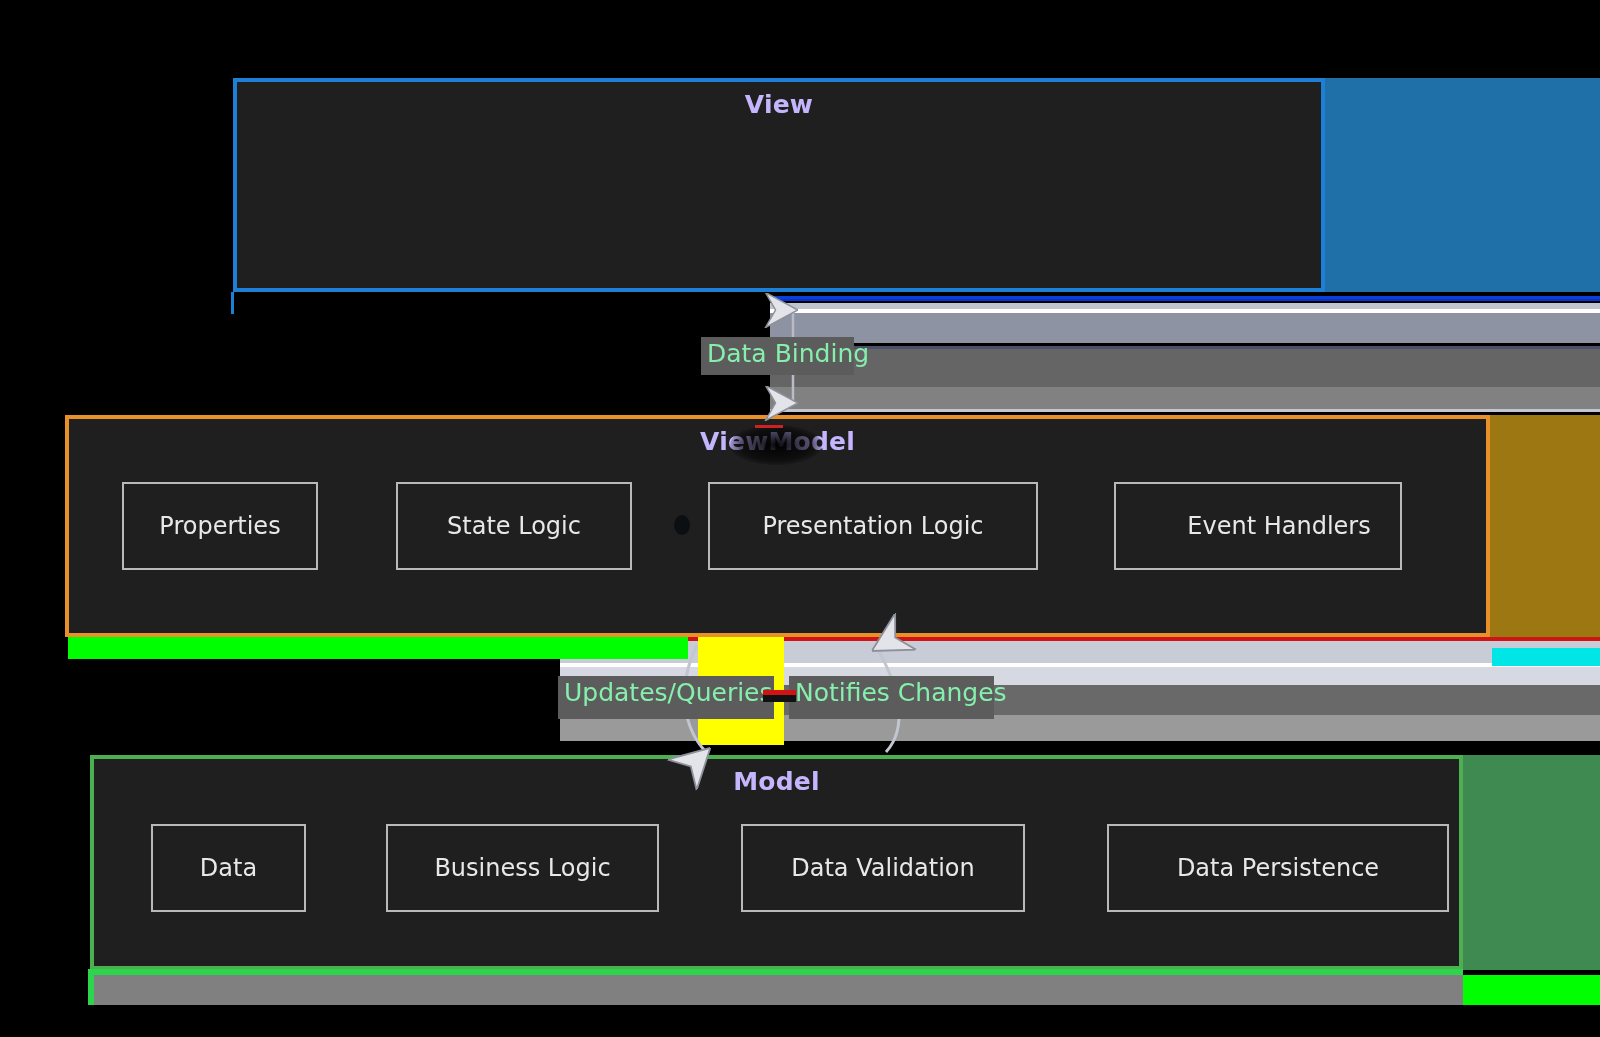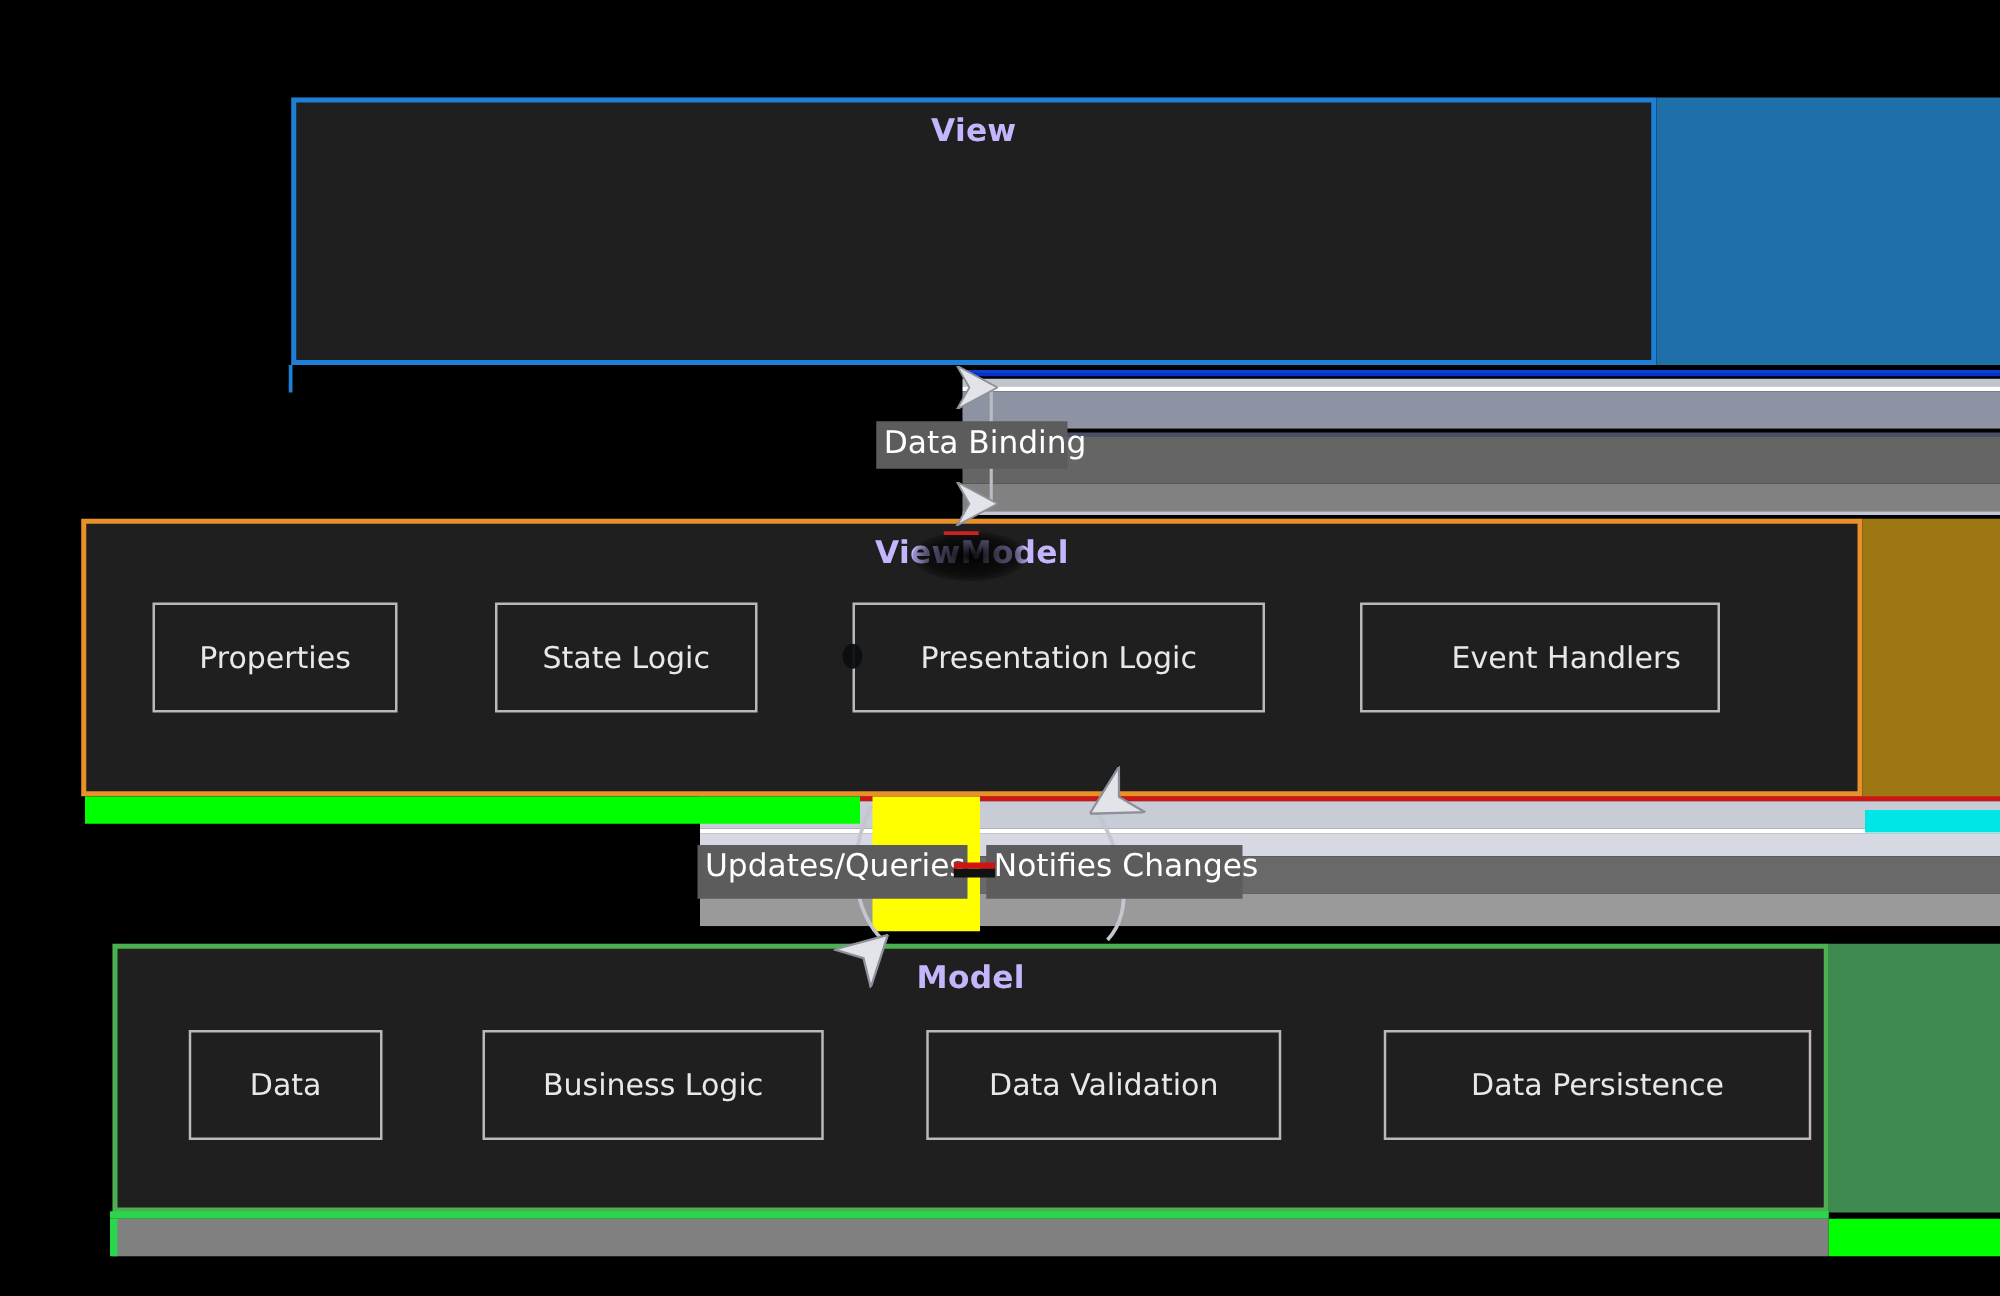--- a/index.html
+++ b/index.html
@@ -65,21 +65,21 @@
     height: 88px;
   }
 
   
   .slab { position: absolute; }
 
   
   .conn-label {
     position: absolute;
     background: #5c5c5c;
-    color: #ffffff;
+    color: #86efac;
     font-size: 25px;
     padding: 4px 6px 6px 6px;
     white-space: nowrap;
     box-sizing: border-box;
     line-height: 1.05;
   }
 
   svg.overlay {
     position: absolute;
     left: 0; top: 0;
@@ -141,21 +141,21 @@
 
   <div class="slab" style="left:231px;top:292px;width:3px;height:22px;background:#1d7fd6;"></div>
 
   <div class="slab" style="left:1490px;top:415px;width:110px;height:222px;background:#9c7712;"></div>
 
   <div class="layer" style="left:65px;top:415px;width:1425px;height:222px;border:4px solid #e8912a;">
     <div class="layer-title" style="top:8px;">ViewModel</div>
     <div class="sub-row" style="left:53px;top:63px;">
       <div class="subbox" style="width:196px;">Properties</div>
       <div style="width:78px;"></div>
-      <div class="subbox" style="width:210px;">State Logic</div>
+      <div class="subbox" style="width:236px;">State Logic</div>
       <div style="width:76px;"></div>
       <div class="subbox" style="width:330px;">Presentation Logic</div>
       <div style="width:76px;"></div>
       <div class="subbox" style="width:288px;padding-left:42px;">Event Handlers</div>
     </div>
   </div>
 
   <div class="dot-artifact" style="left:674px;top:515px;width:16px;height:20px;"></div>
 
   <div class="blur-artifact" style="left:730px;top:425px;width:92px;height:40px;"></div>

